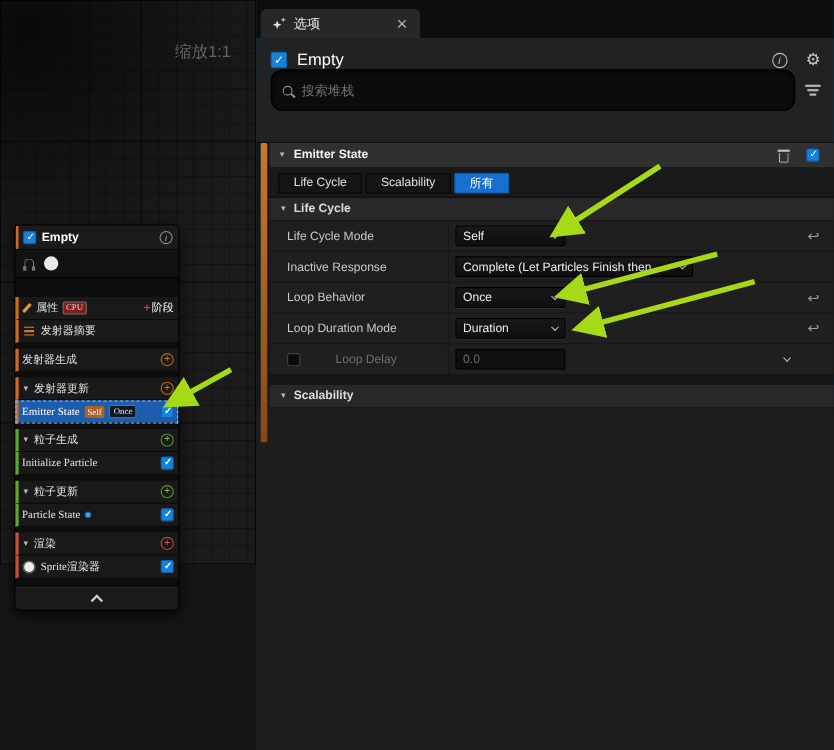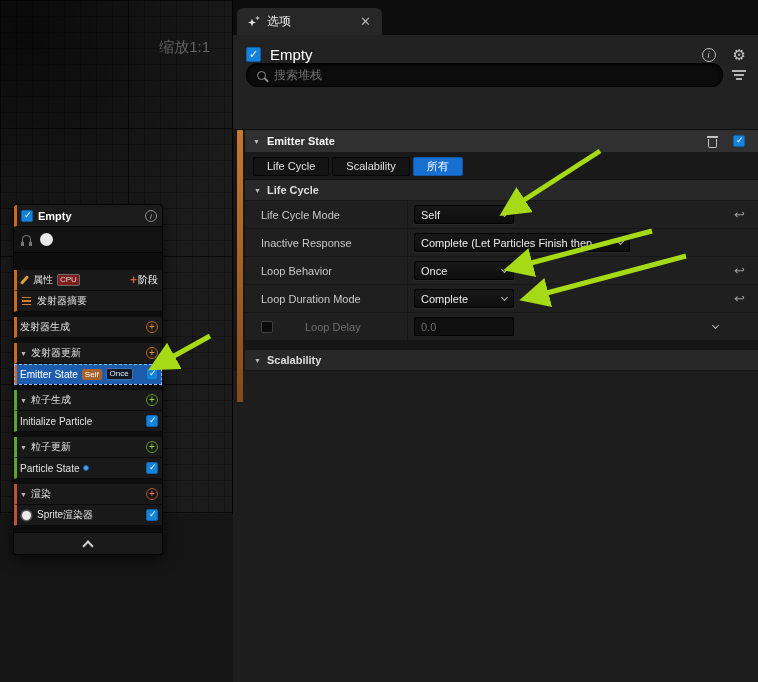--- a/index.html
+++ b/index.html
@@ -26,21 +26,21 @@
     background:#1b1b1b; border-left:3px solid #c96a26; border-bottom:1px solid #000; border-radius:3px 3px 0 0; }
   .node-title { color:#fff; font-size:11px; font-weight:bold; flex:1; }
   .info-badge { width:12px; height:12px; border:1px solid #8f8f8f; border-radius:50%;
     color:#b5b5b5; font-size:8px; line-height:11px; text-align:center; font-style:italic; flex-shrink:0; }
   .thumb-row { height:26px; background:#121212; border-bottom:1px solid #000;
     display:flex; align-items:center; gap:9px; padding:0 8px; }
   .solo { width:9px; height:10px; border:1.5px solid #777; border-bottom:none; border-radius:5px 5px 0 0; position:relative; }
   .solo::after { content:""; position:absolute; left:-2px; bottom:-1px; width:3px; height:4px; background:#777; }
   .solo::before { content:""; position:absolute; right:-2px; bottom:-1px; width:3px; height:4px; background:#777; }
   .thumb-circle { width:13px; height:13px; border-radius:50%; background:#e8e8e8; }
-  .ngroup { margin-top:5px; }
+  .ngroup { margin-top:5px;font-family:Liberation Serif, serif; }
   .ngroup.first { margin-top:17px; }
   .nrow { height:21px; display:flex; align-items:center; gap:4px; padding:0 4px 0 3px;
     background:#191919; border-left:3px solid transparent; border-bottom:1px solid #0a0a0a;
     font-size:10px; color:#e2e2e2; white-space:nowrap; }
   .nrow.emitter { border-left-color:#c96a26; }
   .nrow.particle { border-left-color:#5fa332; }
   .nrow.render { border-left-color:#c0523c; }
   .nrow.selected { background:#1e5dad; outline:1px dashed #85bdff; outline-offset:-1px; color:#fff; }
   .tri { color:#b9b9b9; font-size:7px; flex-shrink:0; }
   .cpu { border:1px solid #6d6d6d; color:#ddd; font-size:8px; padding:0 2px; border-radius:2px; line-height:10px; background:#7f1d1d; }
@@ -83,21 +83,21 @@
   .tab-label { color:#eaeaea; font-size:12px; flex:1; }
   .tab-x { color:#b3b3b3; font-size:13px; margin-left:16px; }
   .phead { height:95px; background:#222222; border-bottom:1px solid #0f0f0f; padding:11px 12px 0 13px; flex-shrink:0; }
   .title-row { display:flex; align-items:center; gap:9px; }
   .ptitle { color:#fff; font-size:15px; flex:1; }
   .info-circle { width:14px; height:14px; border:1.2px solid #bdbdbd; border-radius:50%; color:#c9c9c9;
     font-size:9px; line-height:12px; text-align:center; font-style:italic; }
   .gear { color:#c9c9c9; font-size:15px; line-height:15px; margin-left:8px; }
   .pcount { color:#9a9a9a; font-size:11px; margin:5px 0 7px 2px; }
   .search-row { display:flex; align-items:center; gap:9px; }
-  .search { flex:1; height:24px; background:#0c0c0c; border:1px solid #000; border-radius:11px;
+  .search { flex:1; height:38px; background:#0c0c0c; border:1px solid #000; border-radius:11px;
     display:flex; align-items:center; padding:0 10px; gap:8px; box-shadow:inset 0 1px 3px rgba(0,0,0,.9); }
   .mag { width:9px; height:9px; border:1.5px solid #8d8d8d; border-radius:50%; position:relative; flex-shrink:0; }
   .mag::after { content:""; position:absolute; width:5px; height:1.5px; background:#8d8d8d; transform:rotate(45deg); right:-4px; bottom:-2px; }
   .search input { flex:1; background:transparent; border:none; outline:none; color:#ddd; font-size:12px; }
   .search input::placeholder { color:#6f6f6f; }
   .filter-lines { display:flex; flex-direction:column; gap:2px; align-items:center; flex-shrink:0; }
   .filter-lines span { height:2px; background:#b5b5b5; display:block; }
   .filter-lines span:nth-child(1){ width:14px; } .filter-lines span:nth-child(2){ width:10px; } .filter-lines span:nth-child(3){ width:6px; }
 
   .stack { position:relative; flex:1; background:#161616; display:flex; flex-direction:column; }
@@ -321,21 +321,21 @@
           <span class="chev"></span>
         </div>
         <span class="reset">↩</span>
       </div>
     </div>
 
     <div class="prow">
       <span class="plabel">Loop Duration Mode</span>
       <div class="pvalue">
         <div class="dd">
-          <span>Complete</span>
+          <span>Duration</span>
           <span class="chev"></span>
         </div>
         <span class="reset">↩</span>
       </div>
     </div>
 
     <div class="prow">
       <span class="plabel dim">
         <span class="cb"></span>
         <span>Loop Delay</span>

